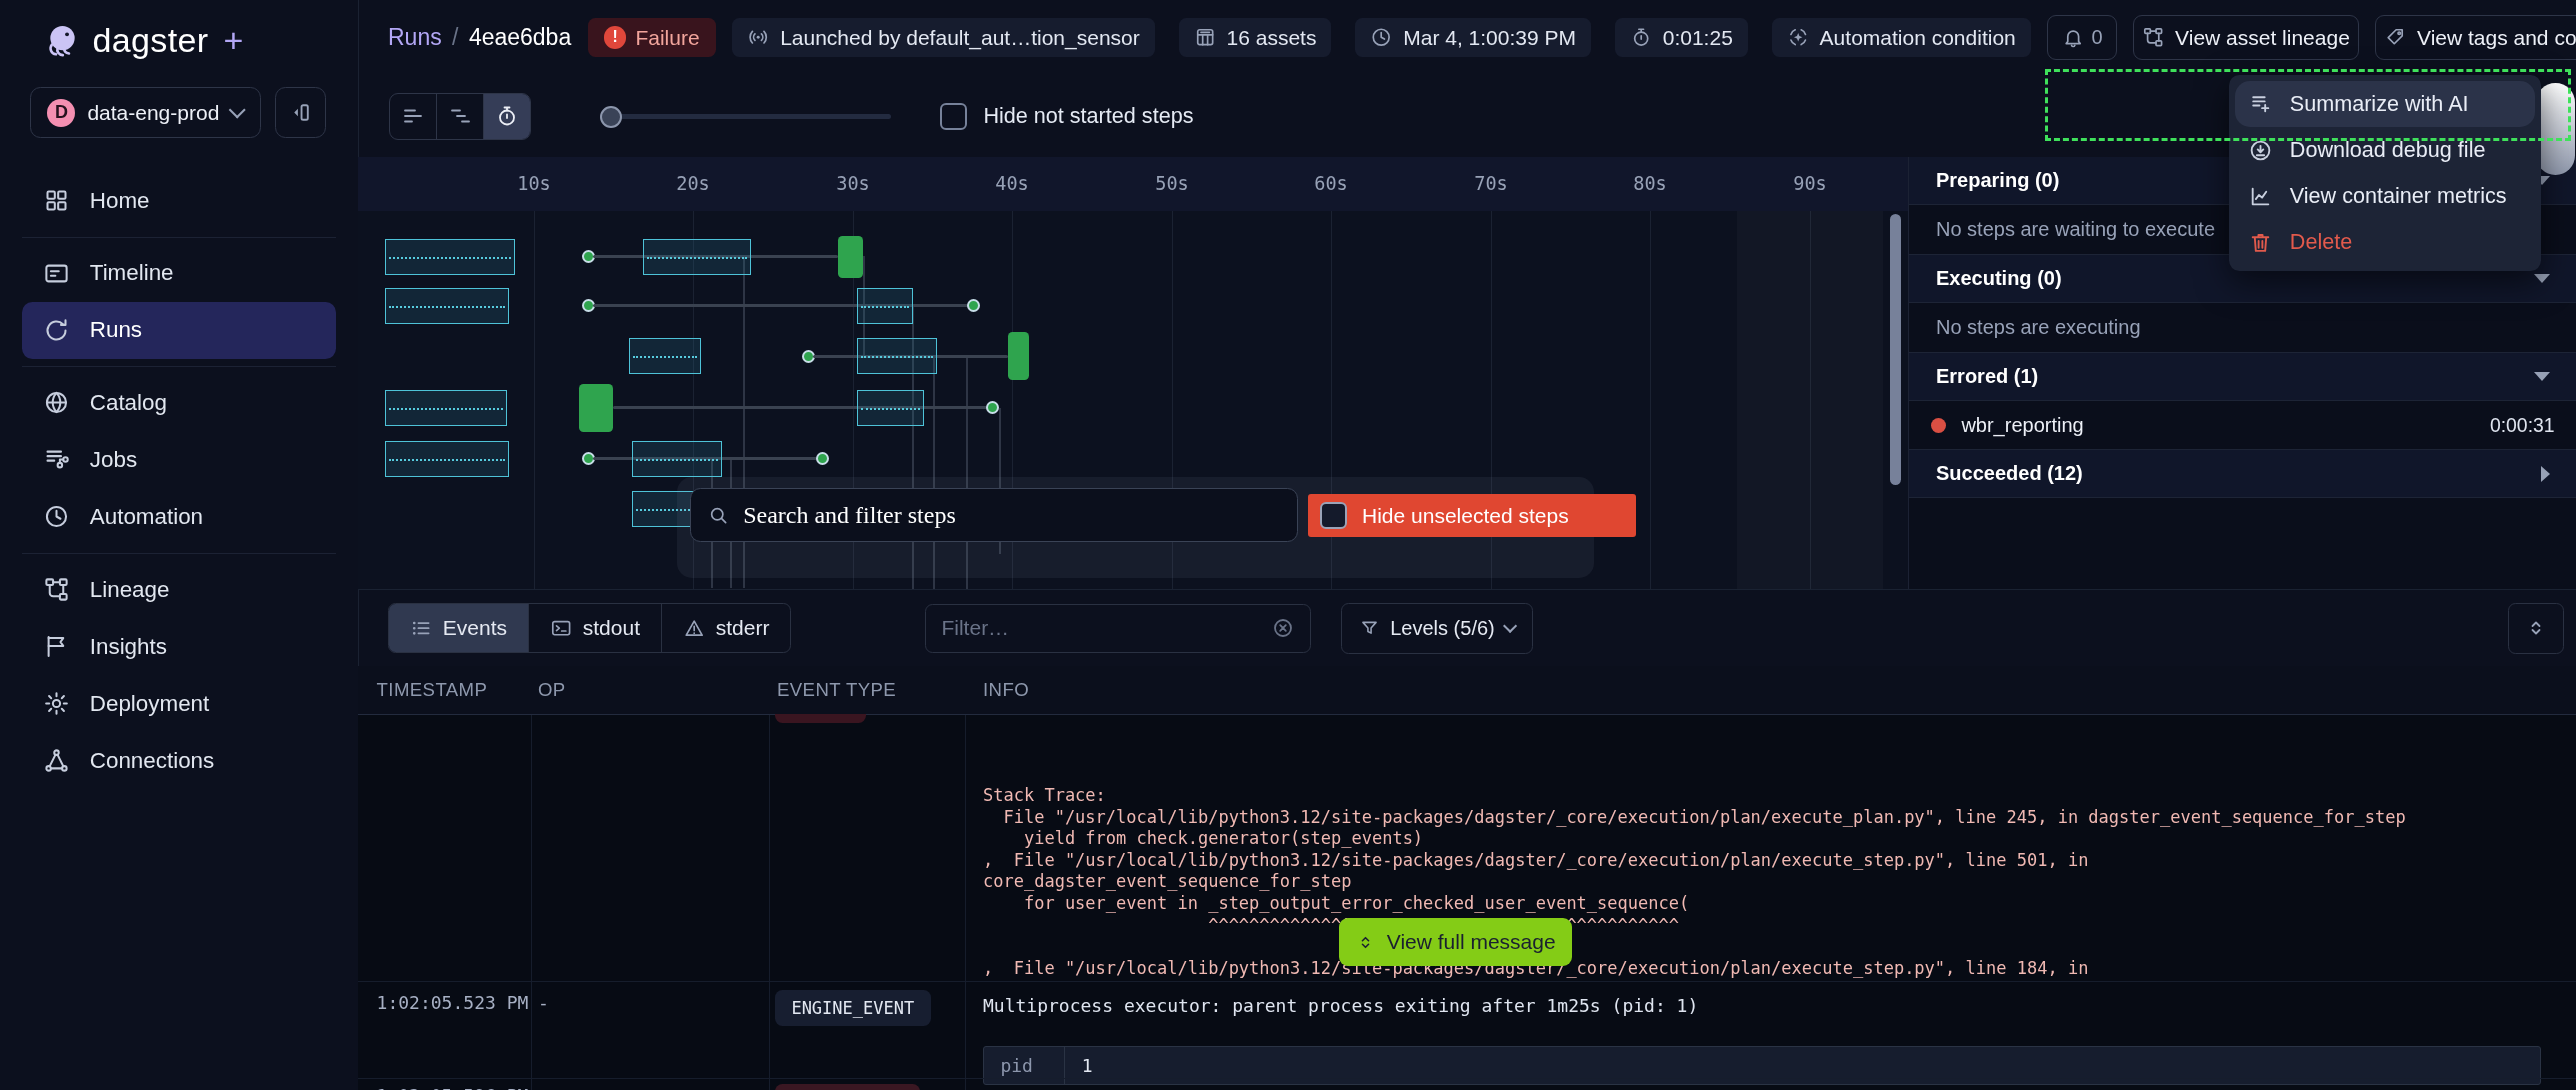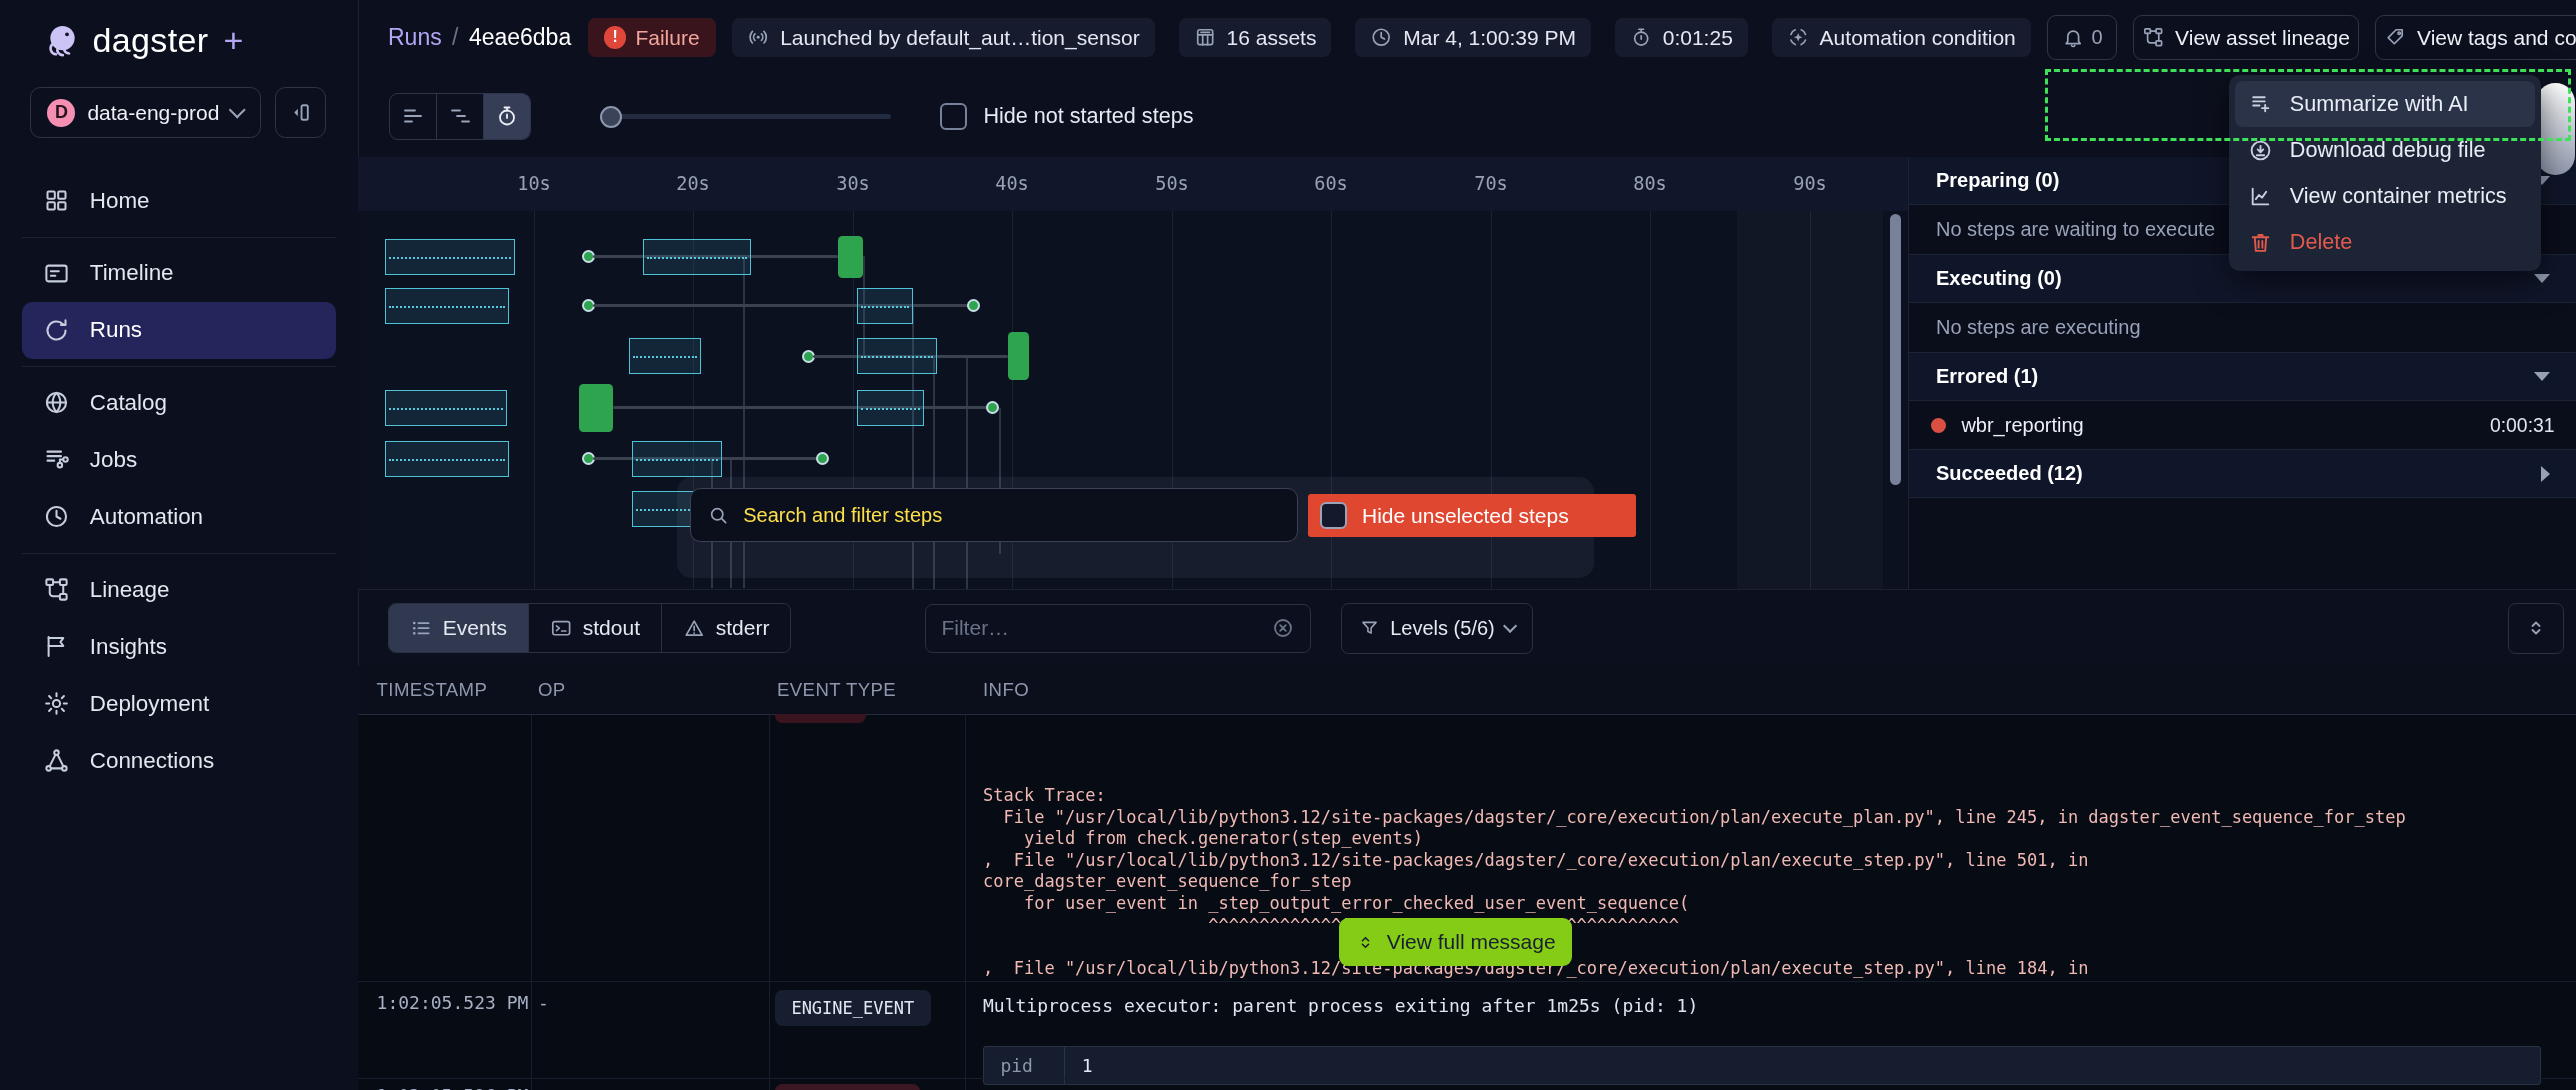--- a/index.html
+++ b/index.html
@@ -60,21 +60,21 @@
   .colband{position:absolute;background:rgba(255,255,255,0.028)}
   .vconn{position:absolute;width:1.5px;background:#2E3545}
   .hline{position:absolute;height:3px;background:#3A4250;border-radius:1.5px}
   .dbox{position:absolute;height:36px;border:1.5px solid #4EC3D8;background:rgba(40,115,140,0.22);box-sizing:border-box;cursor:pointer}
   .dbox:after{content:"";position:absolute;left:3px;right:3px;top:50%;border-top:2.2px dotted #57CBDE}
   .gbox{position:absolute;background:#2FA44E;border-radius:4.5px;cursor:pointer}
   .dot{position:absolute;width:13.4px;height:13.4px;border-radius:50%;background:#2FA44E;border:2.2px solid #C8DEE8;box-sizing:border-box}
   .scrollthumb{position:absolute;width:11.2px;border-radius:6px;background:#77819A}
   .overlay-panel{position:absolute;border-radius:15px;background:rgba(145,155,180,0.09)}
   .step-search{position:absolute;display:flex;align-items:center;gap:13.4px;background:#0B0F1C;border:1.5px solid #3A4356;border-radius:10.4px;box-sizing:border-box;padding:0 16.4px;cursor:text}
-  .step-search .ph{font-size:20px;color:#fde047;font-family:Liberation Sans, sans-serif}
+  .step-search .ph{font-size:24px;color:#ffffff;font-family:Liberation Serif, serif}
   .red-flash{position:absolute;background:#E04731;border-radius:3px;display:flex;align-items:center;gap:15px;padding-left:12px;box-sizing:border-box}
   .red-flash .cb{width:27px;height:27px;border:2.2px solid #9AA3B8;border-radius:6px;background:#141A2B;box-sizing:border-box}
   .red-flash .lbl{font-size:21px;color:#FFFFFF;white-space:nowrap}
 
   
   .rpanel{left:1908px;top:157px;width:668px;height:432px;border-left:0.7px solid #1C2234;background:#0A0E1B}
   .rp-header{display:flex;align-items:center;height:48px;background:#10162A;border-bottom:0.7px solid #1D2436;padding:0 27px;box-sizing:border-box;cursor:pointer}
   .rp-header .t{font-size:20px;font-weight:bold;color:#FFFFFF}
   .rp-header .tri{margin-left:auto}
   .tri-down{width:0;height:0;border-left:8.2px solid transparent;border-right:8.2px solid transparent;border-top:9.7px solid #97A1B6}
@@ -111,21 +111,21 @@
   .evbadge{position:absolute;display:inline-flex;align-items:center;justify-content:center;font-size:17px;border-radius:7.5px;font-family:"DejaVu Sans Mono",monospace;padding:0 16.4px;box-sizing:border-box}
   .evbadge.engine{background:#171E30;color:#E3E8F2}
   .evbadge.failure{background:#3A1722;color:#F0A9A2}
   .info-text{position:absolute;font-size:18px;color:#DFE5F0;font-family:"DejaVu Sans Mono",monospace;white-space:pre}
   .meta-table{position:absolute;display:flex;background:#161D2E;border:0.7px solid #2A3344;border-radius:3px;box-sizing:border-box;align-items:stretch}
   .meta-table .k{width:64px;display:flex;align-items:center;padding-left:16.4px;color:#8C96AC;font-size:18px;font-family:"DejaVu Sans Mono",monospace;border-right:0.7px solid #2A3344}
   .meta-table .v{display:flex;align-items:center;padding-left:16.4px;color:#E3E8F2;font-size:18px;font-family:"DejaVu Sans Mono",monospace}
 
   
   .menu{left:2229px;top:75px;width:312px;background:#1D2436;border-radius:10.4px;box-shadow:0 10.4px 33px rgba(0,0,0,.55);padding:6px;box-sizing:border-box;z-index:50}
-  .menu-item{display:flex;align-items:center;gap:16.4px;height:46px;border-radius:8px;padding:0 13.4px;font-size:21.6px;color:#E9EDF6;cursor:pointer}
+  .menu-item{display:flex;align-items:center;gap:16.4px;height:46px;border-radius:15px;padding:0 13.4px;font-size:21.6px;color:#E9EDF6;cursor:pointer}
   .menu-item.hl{background:#2B3349}
   .menu-item .ic{color:#C9D0DF}
   .menu-item.danger{color:#E25A4C}
   .menu-item.danger .ic{color:#E25A4C}
   .grad-pill{left:2536px;top:83px;width:39px;height:92px;border-radius:19.4px;background:linear-gradient(#FFFFFF,#8F98AC);z-index:40}
   .annotation{left:2045px;top:69px;width:526px;height:72px;border:3.7px dashed #3FE15B;box-sizing:border-box;z-index:100;pointer-events:none}
   .chev{display:inline-block;width:10.4px;height:10.4px;border-right:2.2px solid currentColor;border-bottom:2.2px solid currentColor;transform:rotate(45deg);margin-top:-4.5px}
 </style>
 </head>
 <body>

